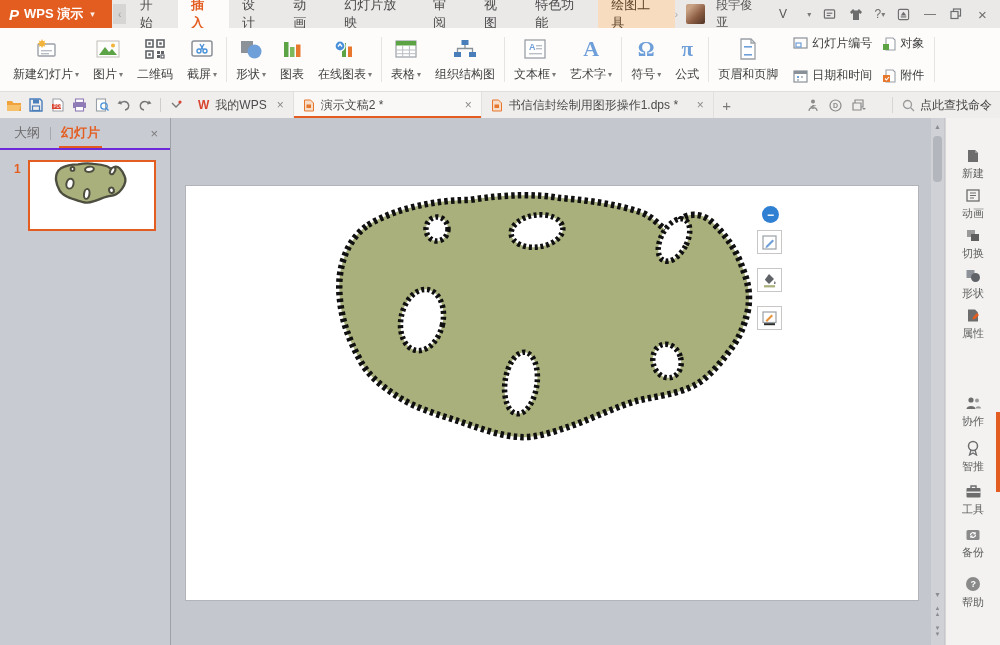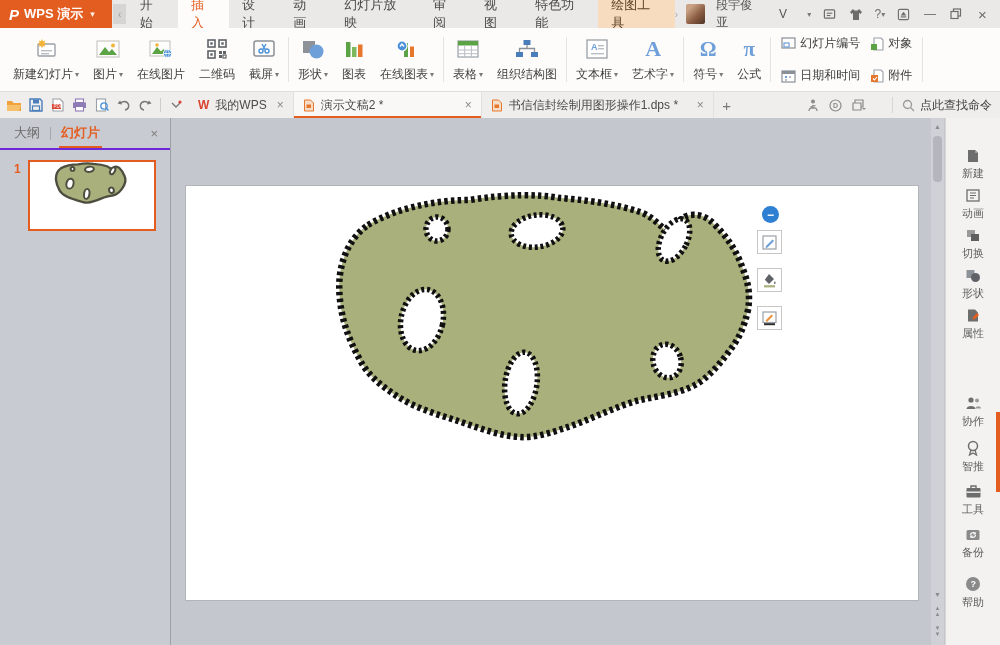--- a/index.html
+++ b/index.html
@@ -10,21 +10,21 @@
   
   .titlebar { position: absolute; top: 0; left: 0; right: 0; height: 28px;
               background: #ebe9e8; display: flex; align-items: stretch; }
   .logo-block { width: 116px; background: var(--brand); color: #fff; display: flex;
                 align-items: center; gap: 5px; padding-left: 9px; font-weight: bold; font-size: 13px; }
   .logo-mark { font-style: italic; font-size: 15px; font-weight: bold; }
   .logo-caret { font-size: 9px; opacity: .9; margin-left: 2px; }
   .back-btn { width: 13px; margin: 4px 1px; background: #d7d5d3; color: #9a9a9a;
               display: flex; align-items: center; justify-content: center; font-size: 10px; }
   .tt { padding: 0 13px; display: flex; align-items: center; font-size: 13px; color: #4a4a4a; cursor: default; }
-  .tt.active { background: #fdfcfb; color: var(--brand); font-weight: normal; }
+  .tt.active { background: #fdfcfb; color: var(--brand); font-weight: bold; }
   .tt.context { background: var(--brand_light); color: #5c4328; }
   .tt-more { width: 12px; display: flex; align-items: center; color: #b0aeac; font-size: 11px; }
   .tb-right { margin-left: auto; display: flex; align-items: center; gap: 11px; padding-right: 10px; }
   .avatar { width: 20px; height: 20px; border-radius: 2px;
             background: linear-gradient(135deg,#c9a183 20%,#8a5c42 60%,#4e3225); }
   .user { display: flex; align-items: center; gap: 20px; color: #555; font-size: 12px; }
   .wicon { color: #6d6d6d; font-size: 12px; display: flex; align-items: center; justify-content: center;
            width: 16px; height: 16px; }
   .wicon svg { display: block; }
 
@@ -201,34 +201,20 @@
             <path d="M3 16 L9 8 L13 13 L16 10 L21 16 Z" fill="#5ba345"></path>
             <circle cx="17" cy="6.5" r="2" fill="#f2b33a"></circle>
           </svg>
       </span>
       <span class="lb">
           <span>图片</span>
           <span class="caret">▾</span>
         </span>
     </div>
 
-    <div class="ri">
-      <span class="ic">
-        <svg width="24" height="20" viewBox="0 0 24 20">
-            <rect x="1" y="2" width="20" height="15" fill="#fdfdfb" stroke="#c0beba" stroke-width="1"></rect>
-            <path d="M3 15 L8 8 L12 12.5 L14.5 10 L18 15 Z" fill="#5ba345"></path>
-            <circle cx="8" cy="6" r="1.8" fill="#f2b33a"></circle>
-            <circle cx="18.5" cy="14.5" r="4.2" fill="#4a90d9" stroke="#fff" stroke-width="1"></circle>
-            <path d="M14.8 14.5h7.4 M18.5 10.6c2.2 2.4 2.2 5.4 0 7.8c-2.2-2.4-2.2-5.4 0-7.8" fill="none" stroke="#fff" stroke-width=".8"></path>
-          </svg>
-      </span>
-      <span class="lb">
-          <span>在线图片</span>
-        </span>
-    </div>
 
     <div class="ri">
       <span class="ic">
         <svg width="22" height="22" viewBox="0 0 22 22">
             <g fill="#5f6368">
               <rect x="2" y="2" width="7" height="7" fill="none" stroke="#5f6368" stroke-width="1.6"></rect>
               <rect x="4.3" y="4.3" width="2.4" height="2.4"></rect>
               <rect x="13" y="2" width="7" height="7" fill="none" stroke="#5f6368" stroke-width="1.6"></rect>
               <rect x="15.3" y="4.3" width="2.4" height="2.4"></rect>
               <rect x="2" y="13" width="7" height="7" fill="none" stroke="#5f6368" stroke-width="1.6"></rect>
@@ -371,20 +357,33 @@
 
     <div class="ri">
       <span class="ic glyph-blue" style="font-size:21px">π</span>
       <span class="lb">
           <span>公式</span>
         </span>
     </div>
 
     <div class="rsep"></div>
 
+    <div class="ri">
+      <span class="ic">
+        <svg width="20" height="24" viewBox="0 0 20 24">
+            <path d="M3 2h10l4 4v16H3z" fill="#fff" stroke="#9aa0a6" stroke-width="1.3"></path>
+            <path d="M13 2v4h4" fill="none" stroke="#9aa0a6" stroke-width="1.3"></path>
+            <rect x="6" y="9" width="8" height="1.6" fill="#6f9fd8"></rect>
+            <rect x="6" y="17" width="8" height="1.6" fill="#6f9fd8"></rect>
+          </svg>
+      </span>
+      <span class="lb">
+          <span>页眉和页脚</span>
+        </span>
+    </div>
 
     <div class="ri2">
       <span class="cell">
         <svg width="15" height="14" viewBox="0 0 15 14">
             <rect x="1" y="1" width="13" height="10" fill="none" stroke="#8a9097" stroke-width="1.2"></rect>
             <rect x="3" y="6" width="5" height="4" fill="none" stroke="#6f9fd8" stroke-width="1.2"></rect>
           </svg>
         <span>幻灯片编号</span>
       </span>
       <span class="cell">

